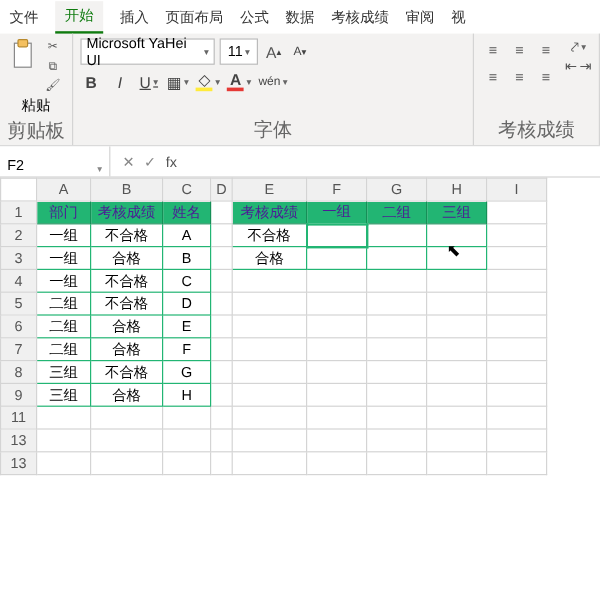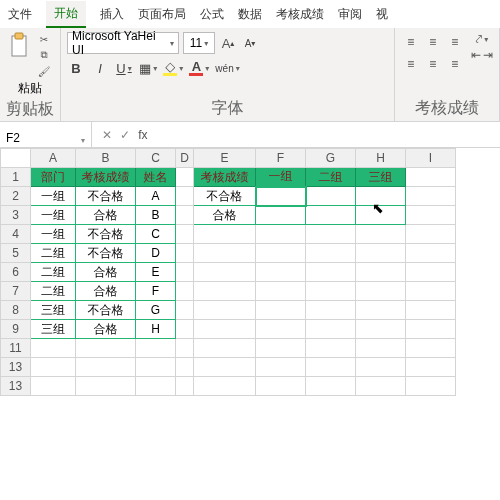--- a/index.html
+++ b/index.html
@@ -30,21 +30,21 @@
 .name-fx { display:flex; height:26px; border-bottom:1px solid #d4d4d4; align-items:center; background:#fff;}
 .name-box { width:92px; border-right:1px solid #d4d4d4; padding:2px 6px; display:flex; align-items:flex-end; justify-content:space-between; height:100%;}
 .fx-tools { display:flex; align-items:center; gap:8px; padding:0 10px; color:#888;}
 .fx-tools .fx { color:#555;}
 .grid-wrap { position:relative; }
 .sheet { border-collapse:collapse; table-layout:fixed; }
 .sheet th, .sheet td { border:1px solid #d4d4d4; font-size:12px; text-align:center; height:19px; font-weight:normal; background:#fff; overflow:hidden;}
 .sheet .colh { background:#f0f0f0; color:#555; }
 .sheet .rowh { background:#f0f0f0; color:#555; width:30px;}
 .corner { background:#f0f0f0; width:30px;}
-.hdr { background:#22b573 !important; color:#7f1d1d; border:1px solid #158f57 !important;}
+.hdr { background:#22b573 !important; color:#4c1d95; border:1px solid #158f57 !important;}
 .gbox { border:1px solid #22b573 !important; }
 .sel { border:2px solid #22b573 !important; position:relative;}
 .cursor { position:absolute; pointer-events:none; font-size:14px;}
 .narrow { width:18px !important;}
 svg { display:block; }
 </style>
 </head>
 <body>
 
 <div class="ribbon-tabs">

